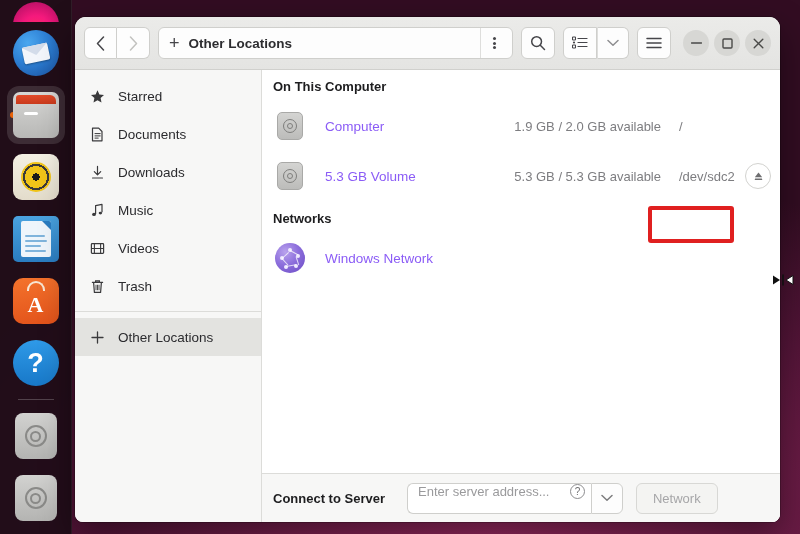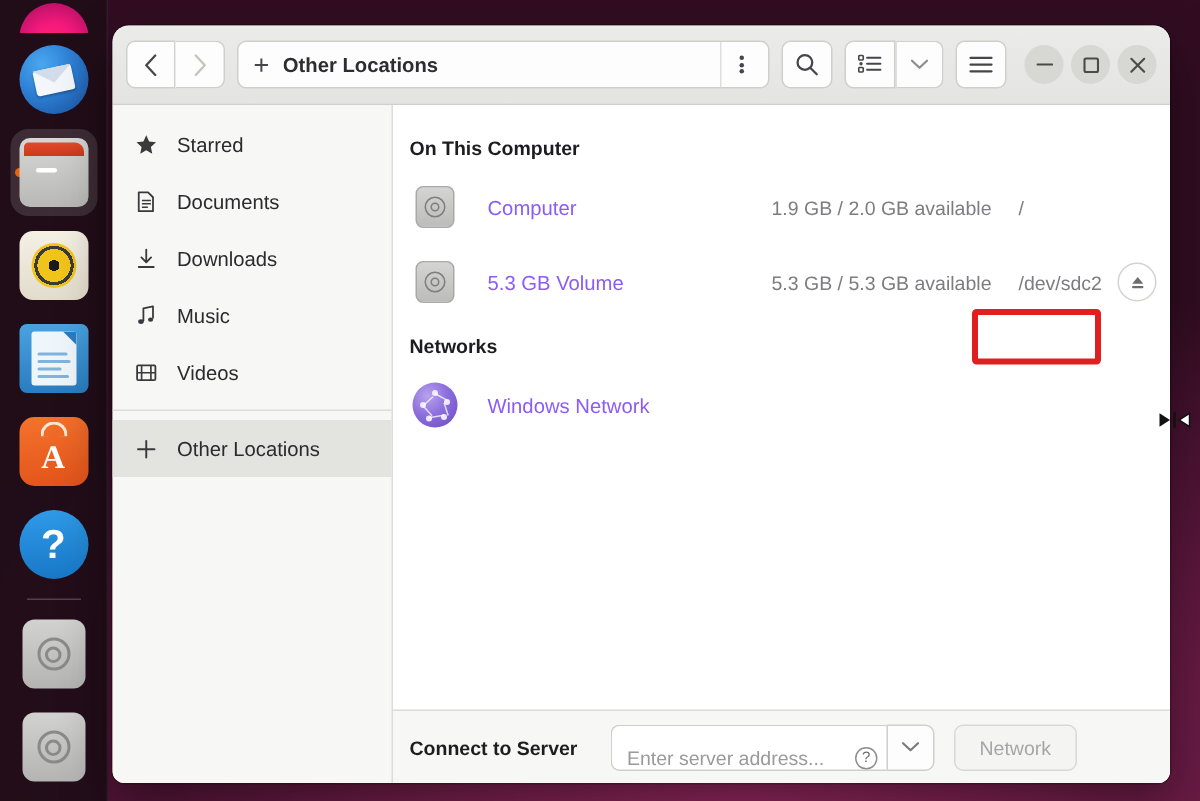--- a/index.html
+++ b/index.html
@@ -279,21 +279,21 @@
   .side-item.selected { background: #e3e3e0; }
   .side-sep { height: 1px; background: #dcdcd9; margin: 6px 0; }
 
   
   #content {
     flex: 1 1 auto;
     background: #ffffff;
     display: flex; flex-direction: column;
     min-width: 0;
   }
-  #listwrap { flex: 1 1 auto; overflow: hidden; padding-top: 15px; }
+  #listwrap { flex: 1 1 auto; overflow: hidden; padding-top: 3px; }
   .sect-head {
     font-size: 13px; font-weight: bold; color: #1d1d1f;
     padding: 6px 0 7px 11px;
   }
   .sect-head.net { padding-top: 10px; }
   .row {
     height: 50px;
     display: flex; align-items: center;
     padding: 0 9px 0 11px;
     gap: 0;
@@ -360,21 +360,21 @@
     gap: 0;
   }
   #connect-label { font-size: 13px; font-weight: bold; color: #1d1d1f; }
   #server-group { display: flex; margin-left: 22px; }
   #server-input {
     width: 184px; height: 31px;
     background: #fff;
     border: 1px solid #cfcfcc;
     border-right: none;
     border-radius: 6px 0 0 6px;
-    display: flex; align-items: flex-end;
+    display: flex; align-items: flex-start;
     padding: 0 6px 0 10px;
     gap: 6px;
   }
   #server-placeholder { font-size: 13px; color: #9a9a9c; flex: 1 1 auto; white-space: nowrap; }
   .qmark {
     width: 15px; height: 15px; border-radius: 50%;
     border: 1.3px solid #8d8d8f; color: #6e6e70;
     font-size: 10px; line-height: 13px; text-align: center;
     flex: 0 0 15px;
   }
@@ -597,20 +597,30 @@
         <span class="si-ico">
           <svg width="15" height="15" viewBox="0 0 15 15">
               <rect x="1.4" y="2.6" width="12.2" height="9.8" rx="0.8" fill="none" stroke="#3a3a3c" stroke-width="1.2"></rect>
               <path d="M4.4 2.6v9.8M10.6 2.6v9.8" stroke="#3a3a3c" stroke-width="1.1"></path>
               <path d="M1.4 7.5h12.2" stroke="#3a3a3c" stroke-width="1"></path>
             </svg>
         </span>
         <span>Videos</span>
       </div>
 
+      <div class="side-item">
+        <span class="si-ico">
+          <svg width="15" height="15" viewBox="0 0 15 15">
+              <path d="M2.4 3.4h10.2M5.6 3.4V1.9h3.8v1.5" fill="none" stroke="#3a3a3c" stroke-width="1.2" stroke-linecap="round"></path>
+              <path d="M3.6 3.4 L4.4 13.4h6.2l0.8-10" fill="none" stroke="#3a3a3c" stroke-width="1.2" stroke-linejoin="round"></path>
+              <path d="M6 5.8v5.4M7.5 5.8v5.4M9 5.8v5.4" stroke="#3a3a3c" stroke-width="0.9"></path>
+            </svg>
+        </span>
+        <span>Trash</span>
+      </div>
 
       <div class="side-sep"></div>
 
       <div class="side-item selected">
         <span class="si-ico">
           <svg width="15" height="15" viewBox="0 0 15 15">
               <path d="M7.5 2v11M2 7.5h11" stroke="#3a3a3c" stroke-width="1.3" stroke-linecap="round"></path>
             </svg>
         </span>
         <span>Other Locations</span>

